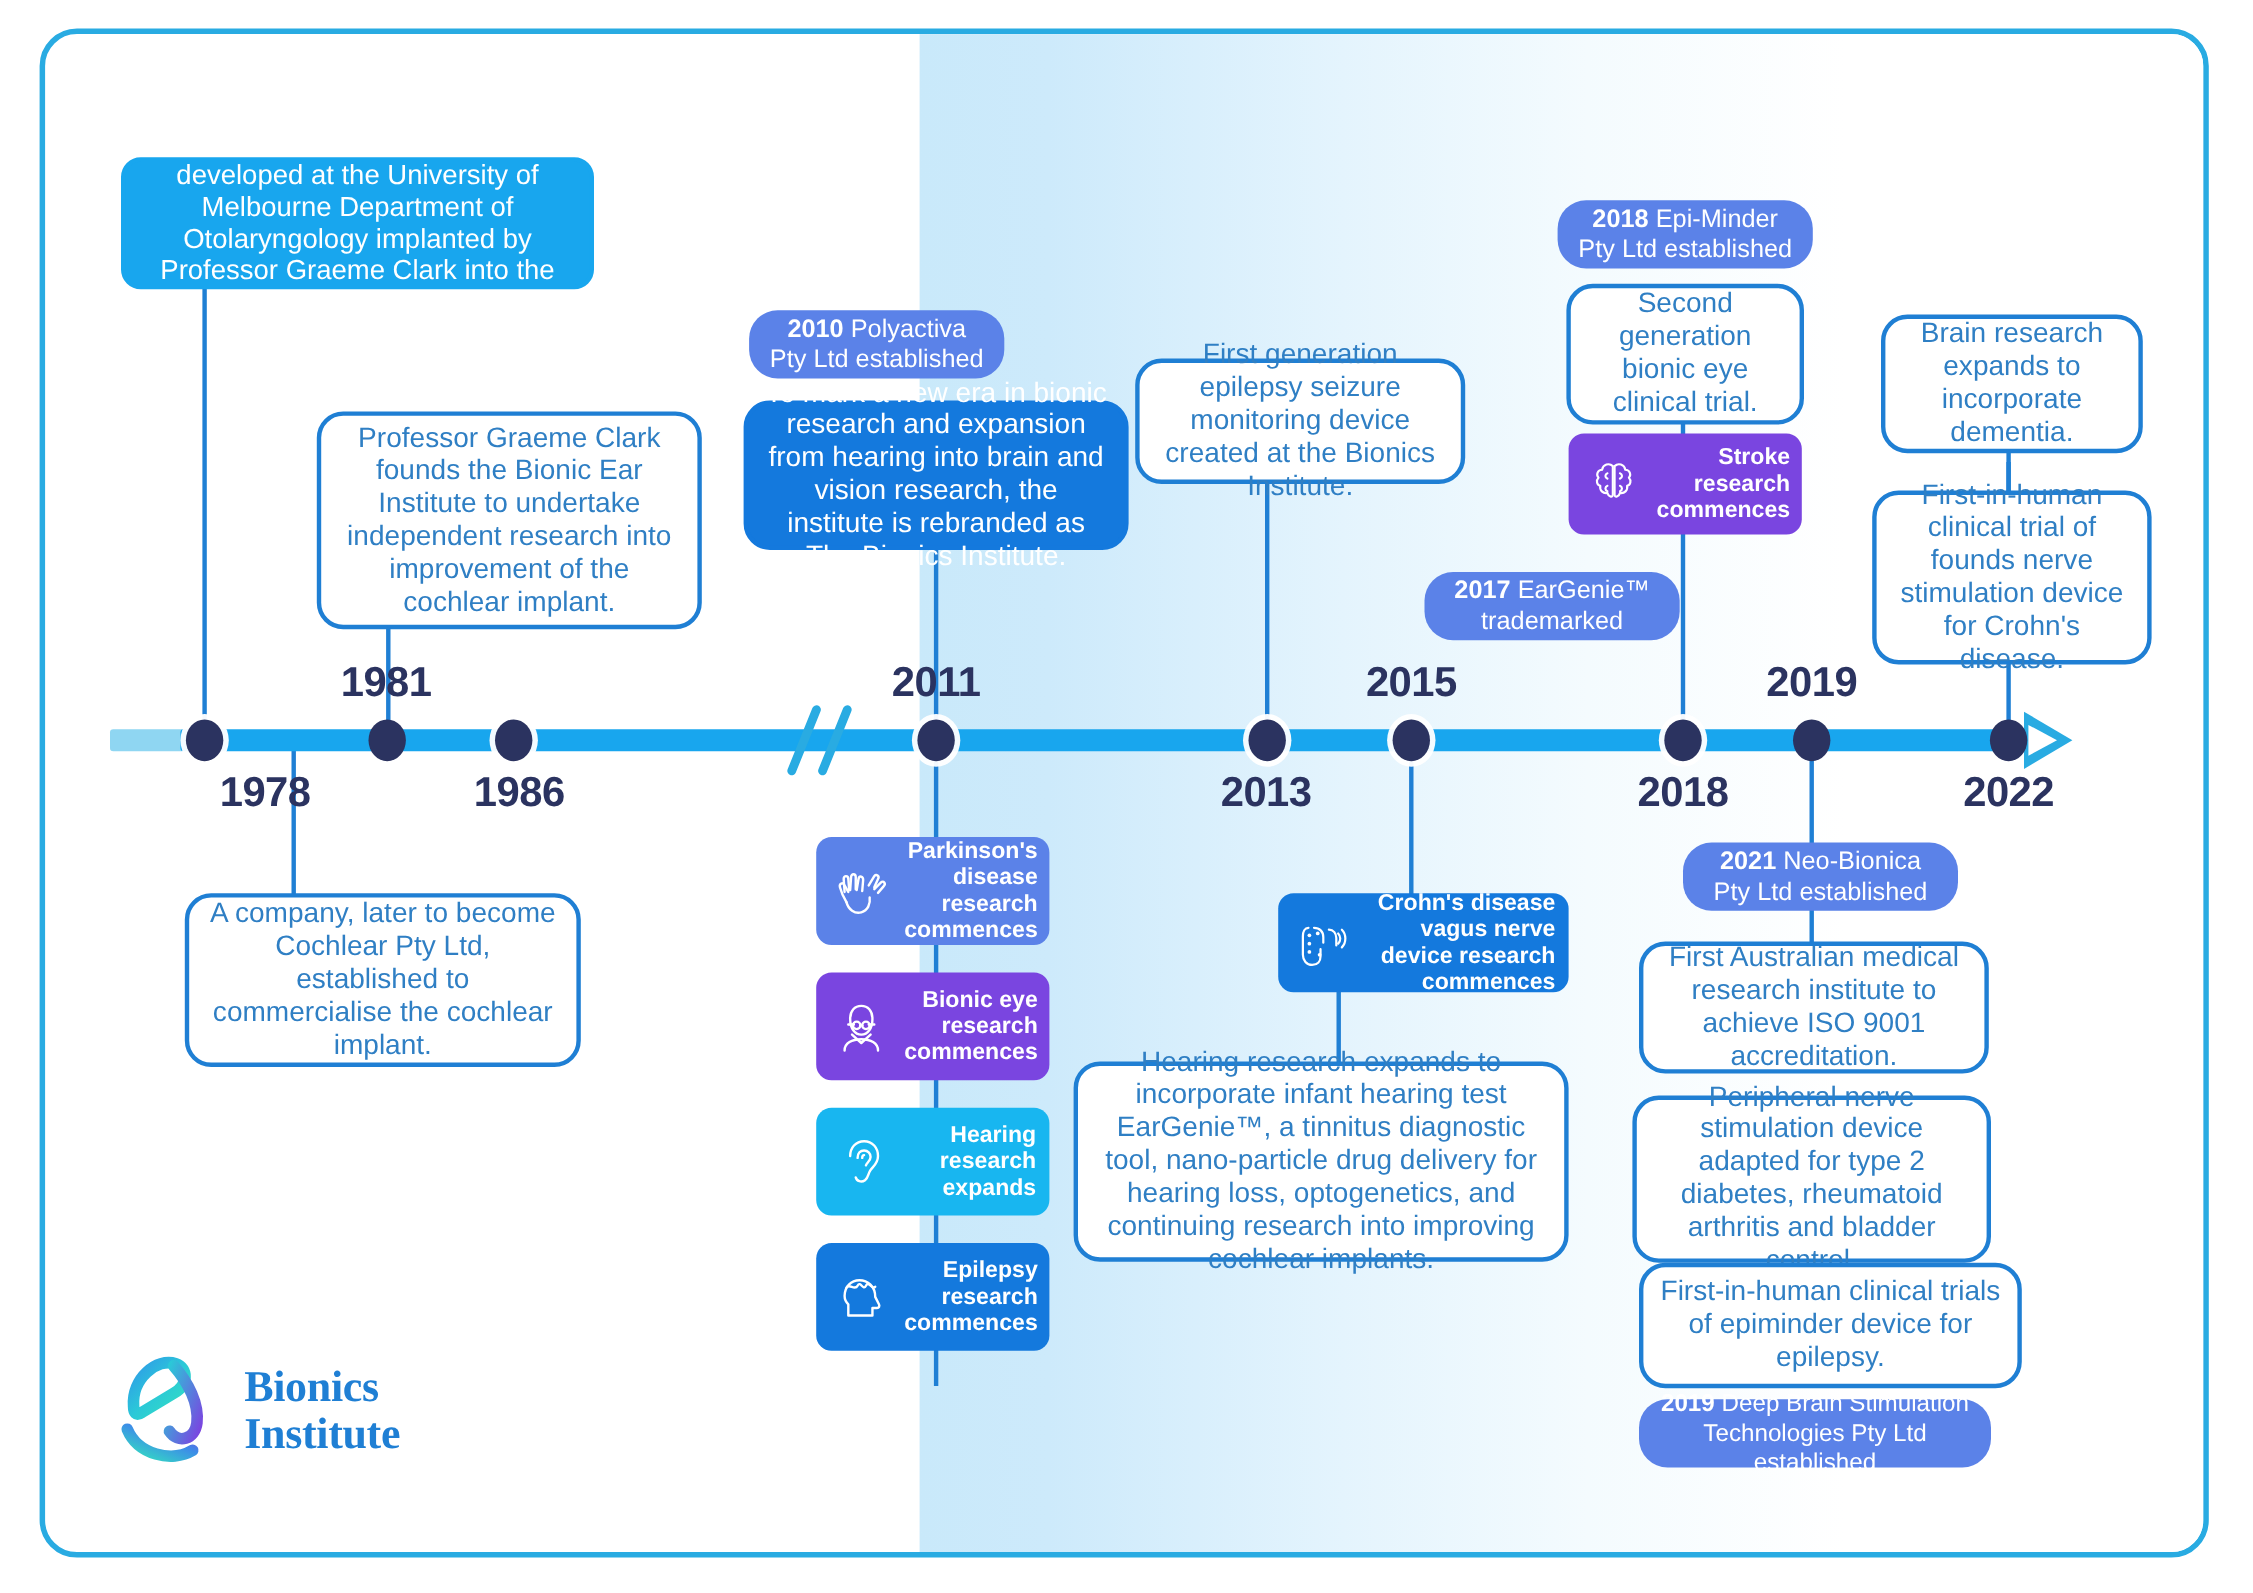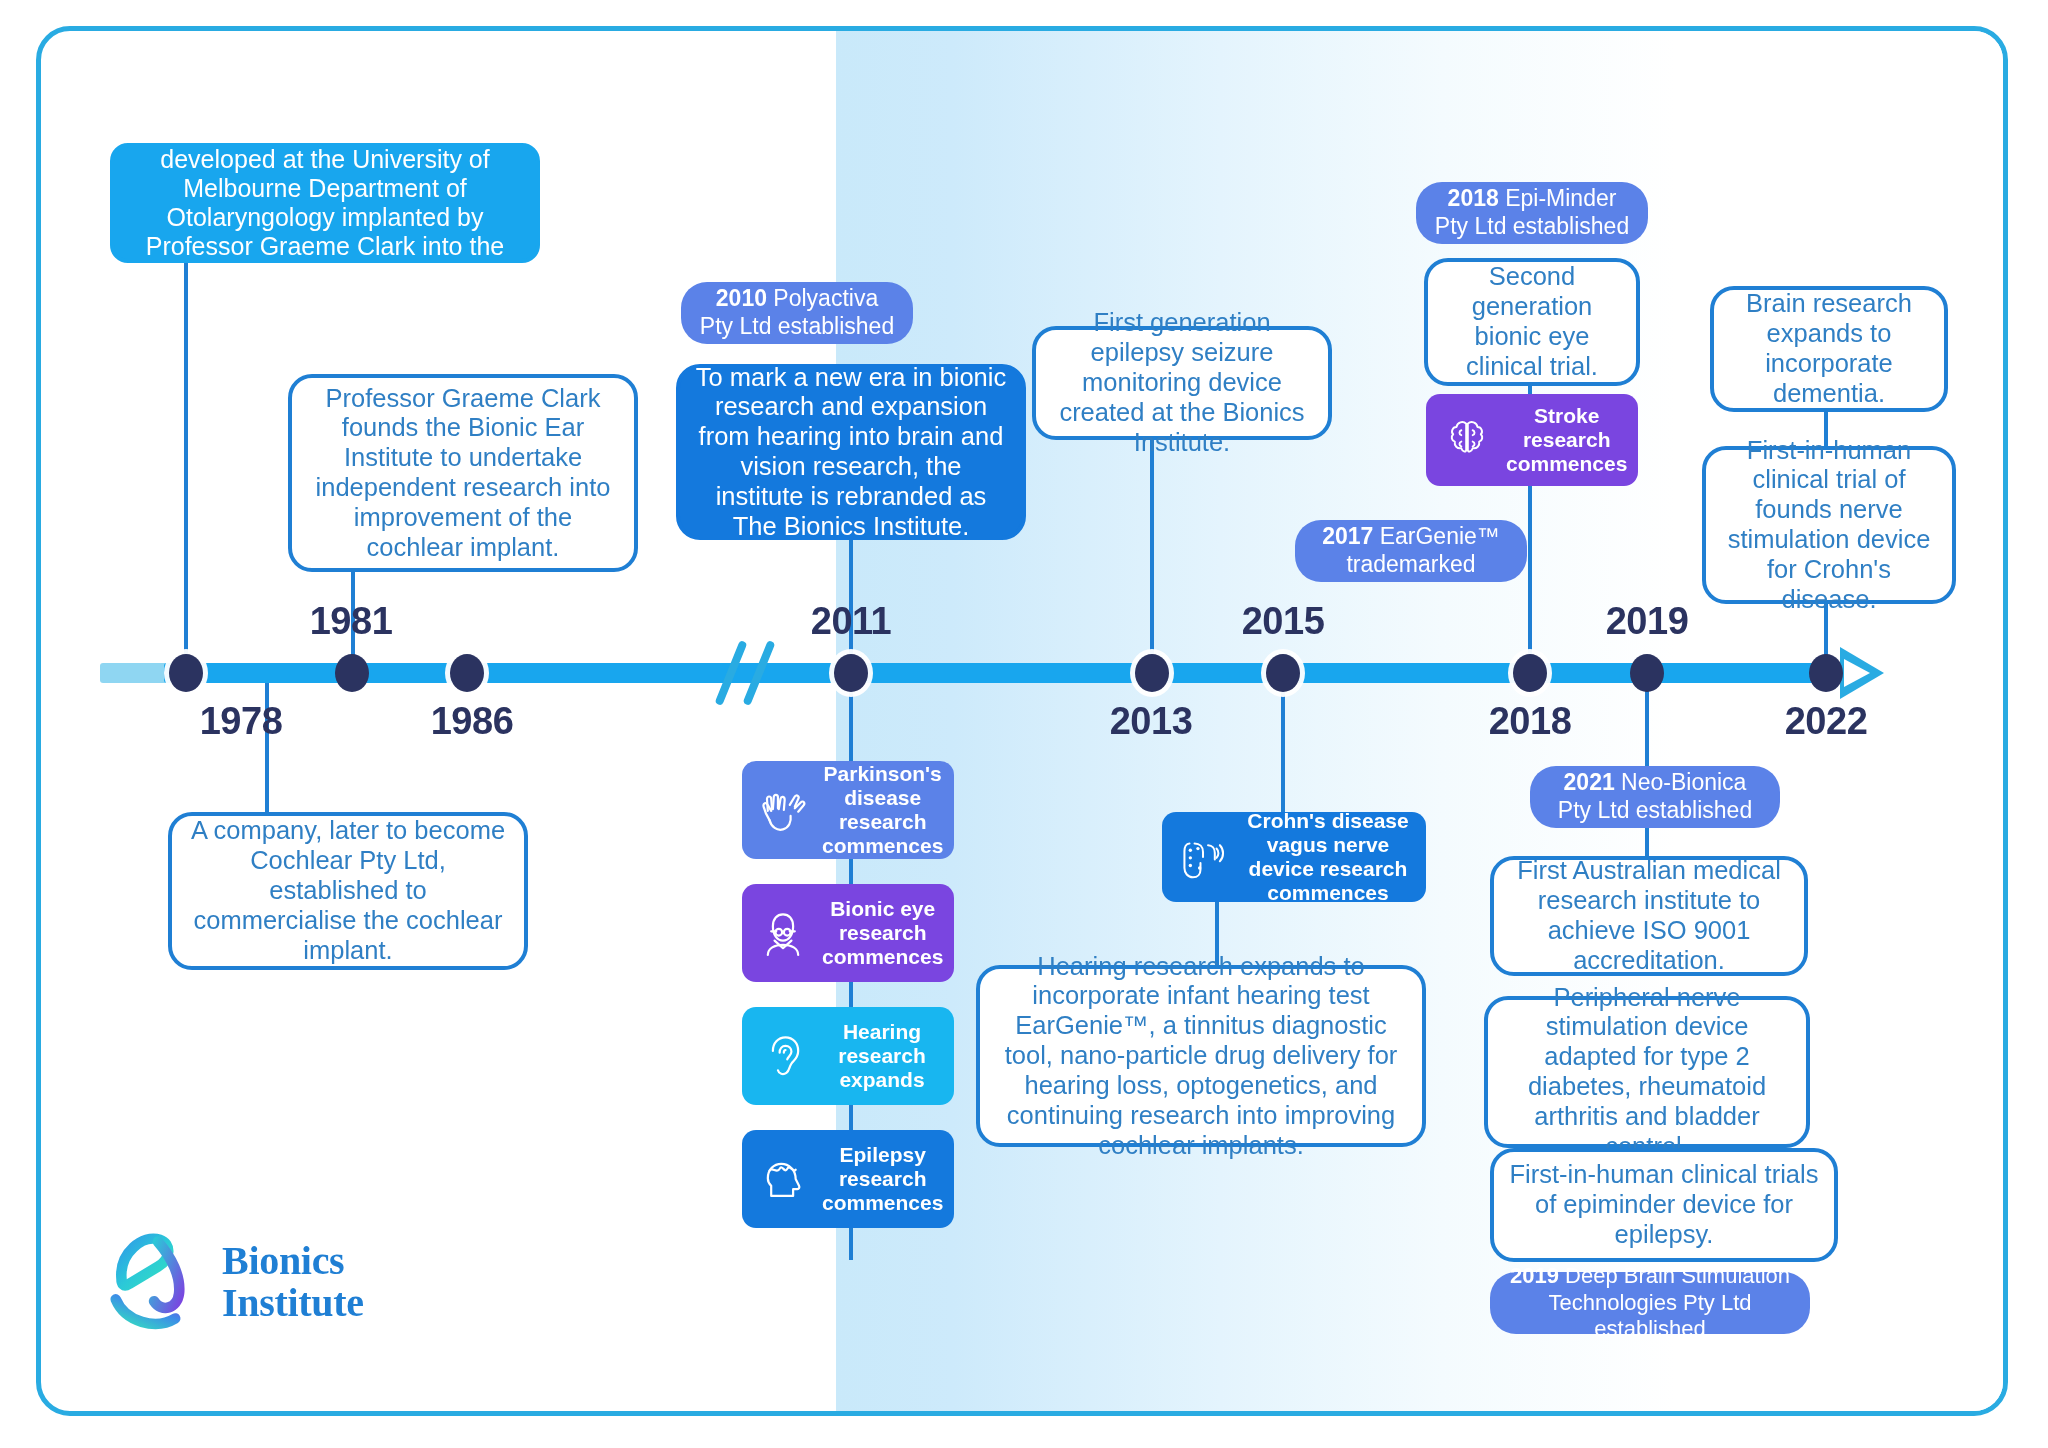--- a/index.html
+++ b/index.html
@@ -84,21 +84,21 @@
   }
   .pill b{font-weight:bold;}
 
   
   .chip{
     position:absolute;box-sizing:border-box;border-radius:14px;
     display:flex;align-items:center;gap:8px;padding:8px 12px 8px 10px;
     color:#ffffff;font-size:21px;font-weight:bold;line-height:1.14;
   }
   .chip .ic{flex:0 0 auto;width:62px;height:62px;display:flex;align-items:center;justify-content:center;}
-  .chip .tx{flex:1 1 auto;text-align:center;}
+  .chip .tx{flex:1 1 auto;text-align:right;}
   .c-parkinson{background:#5b82e8;}
   .c-bioniceye{background:#7a45e0;}
   .c-hearing{background:#18b6f0;}
   .c-epilepsy{background:#1479dd;}
   .c-stroke{background:#7a45e0;}
   .c-crohn{background:#1479dd;}
 
   
   .logo{position:absolute;left:108px;top:1228px;display:flex;align-items:center;gap:18px;}
   .logo .mark{width:96px;height:108px;}
@@ -163,21 +163,21 @@
   <div class="card filled-light" style="left:110px;top:143px;width:430px;height:120px;border-radius:18px;font-size:25px;">First Australian cochlear implant developed at the University of Melbourne Department of Otolaryngology implanted by Professor Graeme Clark into the first patient.</div>
 
   <div class="card" style="left:288px;top:374px;width:350px;height:198px;">Professor Graeme Clark founds the Bionic Ear Institute to undertake independent research into improvement of the cochlear implant.</div>
 
   <div class="card" style="left:168px;top:812px;width:360px;height:158px;">A company, later to become Cochlear Pty Ltd, established to commercialise the cochlear implant.</div>
 
   <div class="pill" style="left:681px;top:282px;width:232px;height:62px;">
     <span><b>2010</b><span> Polyactiva Pty Ltd established</span></span>
   </div>
 
-  <div class="card filled-mid" style="left:676px;top:364px;width:350px;height:176px;">To mark a new era in bionic research and expansion from hearing into brain and vision research, the institute is rebranded as The Bionics Institute.</div>
+  <div class="card filled-mid" style="left:676px;top:364px;width:350px;height:136px;">To mark a new era in bionic research and expansion from hearing into brain and vision research, the institute is rebranded as The Bionics Institute.</div>
 
   <div class="card" style="left:1032px;top:326px;width:300px;height:114px;">First generation epilepsy seizure monitoring device created at the Bionics Institute.</div>
 
   <div class="pill" style="left:1295px;top:520px;width:232px;height:62px;">
     <span><b>2017</b><span> EarGenie™ trademarked</span></span>
   </div>
 
   <div class="pill" style="left:1416px;top:182px;width:232px;height:62px;">
     <span><b>2018</b><span> Epi-Minder Pty Ltd established</span></span>
   </div>

